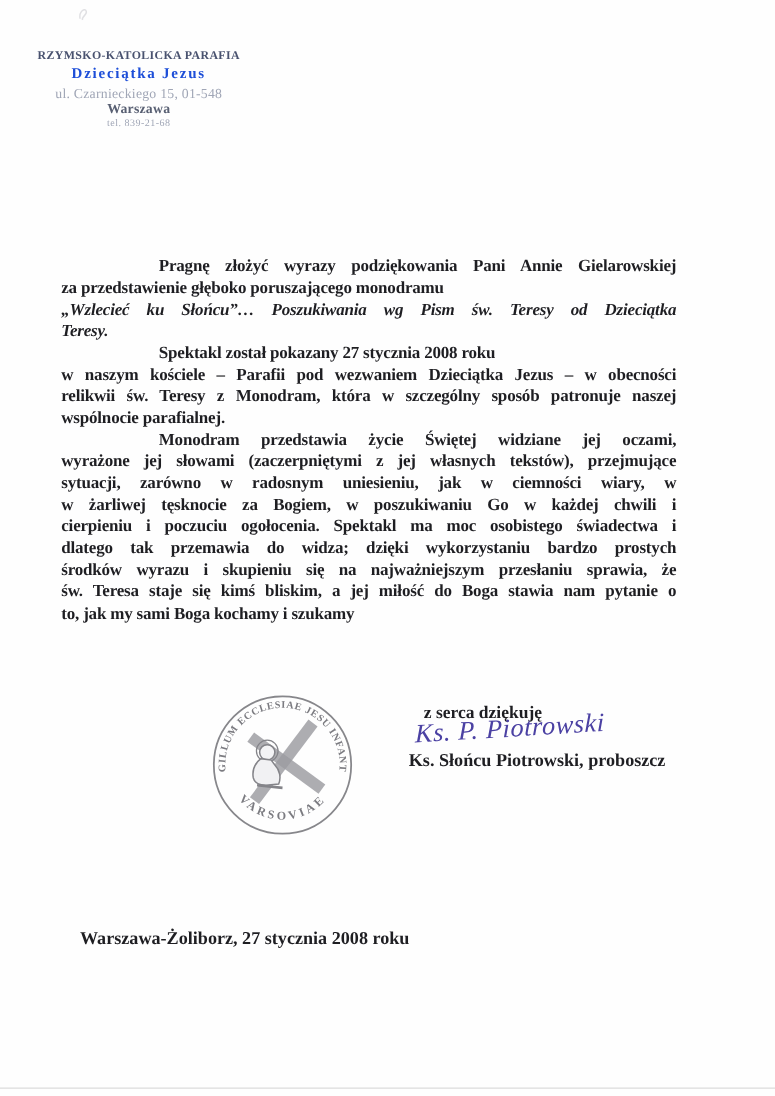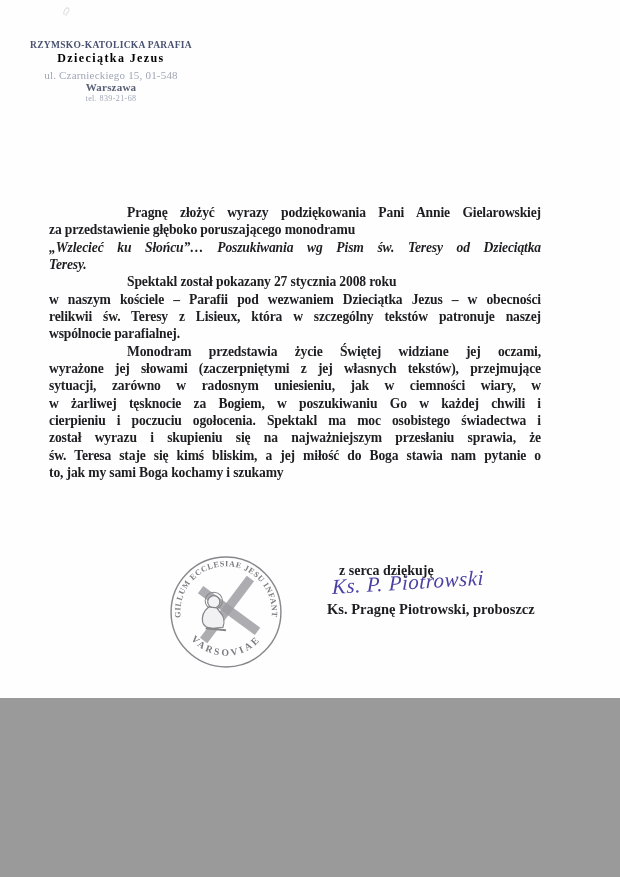--- a/index.html
+++ b/index.html
@@ -1,29 +1,29 @@
 <!DOCTYPE html>
 <html><head>
 <meta charset="utf-8">
 <style>
   html,body { margin:0; padding:0; background:#9a9a9a; }
   .page {
-    position:relative; width:620px; height:698px; margin:0 auto;
+    position:relative; width:620px; height:877px; margin:0 auto;
     background:#fefefe; overflow:hidden;
     font-family:"Liberation Serif", serif;
     color:#1e1e22;
   }
   
   .scan-edge-bottom { position:absolute; left:0; top:870px; width:100%; height:1px; background:#dcdcdc; }
   .pen-mark { position:absolute; left:60px; top:3px; opacity:.55; }
 
   
   .letterhead { position:absolute; left:26px; top:40px; width:170px; text-align:center; }
   .lh1 { font-size:9.5px; font-weight:600; letter-spacing:.3px; color:#49526f; }
-  .lh2 { font-size:12px; font-weight:bold; letter-spacing:1.4px; color:#000000; margin-top:1px; }
+  .lh2 { font-size:12px; font-weight:bold; letter-spacing:1.4px; color:#1d4ed8; margin-top:1px; }
   .lh3 { font-size:11px; color:#a0a6b6; margin-top:3px; letter-spacing:.2px; }
   .lh3 .city { color:#596073; font-weight:bold; }
   .lh4 { font-size:8px; color:#a0a6b6; margin-top:1px; letter-spacing:.4px; }
 
   
   .body-text {
     position:absolute; left:49px; top:204px; width:492px;
     font-size:13.6px; font-weight:bold; line-height:17.35px;
     letter-spacing:-0.15px;
   }
@@ -66,28 +66,29 @@
     <div class="lh4">tel. 839-21-68</div>
   </div>
 
   <div class="body-text">
     <div class="ln ind jl">Pragnę złożyć wyrazy podziękowania Pani Annie Gielarowskiej</div>
     <div class="ln">za przedstawienie głęboko poruszającego monodramu</div>
     <div class="ln it jl">„Wzlecieć ku Słońcu”… Poszukiwania wg Pism św. Teresy od Dzieciątka</div>
     <div class="ln it">Teresy.</div>
     <div class="ln ind">Spektakl został pokazany 27 stycznia 2008 roku</div>
     <div class="ln jl">w naszym kościele – Parafii pod wezwaniem Dzieciątka Jezus – w obecności</div>
-    <div class="ln jl">relikwii św. Teresy z Lisieux, która w szczególny tekstów patronuje naszej</div>
+    <div class="ln jl">relikwii św. Teresy z Monodram, która w szczególny sposób patronuje naszej</div>
     <div class="ln">wspólnocie parafialnej.</div>
     <div class="ln ind jl">Monodram przedstawia życie Świętej widziane jej oczami,</div>
     <div class="ln jl">wyrażone jej słowami (zaczerpniętymi z jej własnych tekstów), przejmujące</div>
     <div class="ln jl">sytuacji, zarówno w radosnym uniesieniu, jak w ciemności wiary, w</div>
     <div class="ln jl">w żarliwej tęsknocie za Bogiem, w poszukiwaniu Go w każdej chwili i</div>
     <div class="ln jl">cierpieniu i poczuciu ogołocenia. Spektakl ma moc osobistego świadectwa i</div>
-    <div class="ln jl">został wyrazu i skupieniu się na najważniejszym przesłaniu sprawia, że</div>
+    <div class="ln jl">dlatego tak przemawia do widza; dzięki wykorzystaniu bardzo prostych</div>
+    <div class="ln jl">środków wyrazu i skupieniu się na najważniejszym przesłaniu sprawia, że</div>
     <div class="ln jl">św. Teresa staje się kimś bliskim, a jej miłość do Boga stawia nam pytanie o</div>
     <div class="ln">to, jak my sami Boga kochamy i szukamy</div>
   </div>
 
   <svg class="stamp" viewBox="0 0 116 116">
     <defs>
       <path id="arcTop" d="M 13.4,64 A 45,45 0 1 1 102.6,64"></path>
       <path id="arcBottom" d="M 13.4,50 A 45,45 0 1 0 102.6,50"></path>
     </defs>
     <circle cx="58" cy="58" r="54" fill="none" stroke="#77777c" stroke-width="1.4"></circle>
@@ -102,18 +103,18 @@
       <line x1="33" y1="36" x2="89" y2="77" stroke="#8e8e94" stroke-width="9" opacity="0.82"></line>
       <circle cx="46" cy="47" r="8.5" fill="none" stroke="#74747a" stroke-width="1"></circle>
       <circle cx="46" cy="48" r="6" fill="#f2f2f4" stroke="#74747a" stroke-width="1.2"></circle>
       <path d="M41,53 C36,57 34,62 35,68 C36,72 40,74 45,74 L55,73 C57,68 56,62 52,58 L49,54 Z" fill="#f0f0f2" stroke="#74747a" stroke-width="1.2"></path>
       <path d="M38,74 L58,76" stroke="#74747a" stroke-width="2" fill="none"></path>
     </g>
   </svg>
 
   <div class="thanks">z serca dziękuję</div>
   <div class="signature">Ks. P. Piotrowski</div>
-  <div class="name-line">Ks. Pragnę Piotrowski, proboszcz</div>
+  <div class="name-line">Ks. Słońcu Piotrowski, proboszcz</div>
 
   <div class="date-line">Warszawa-Żoliborz, 27 stycznia 2008 roku</div>
 
   <div class="scan-edge-bottom"></div>
 </div>
 
 </body></html>

